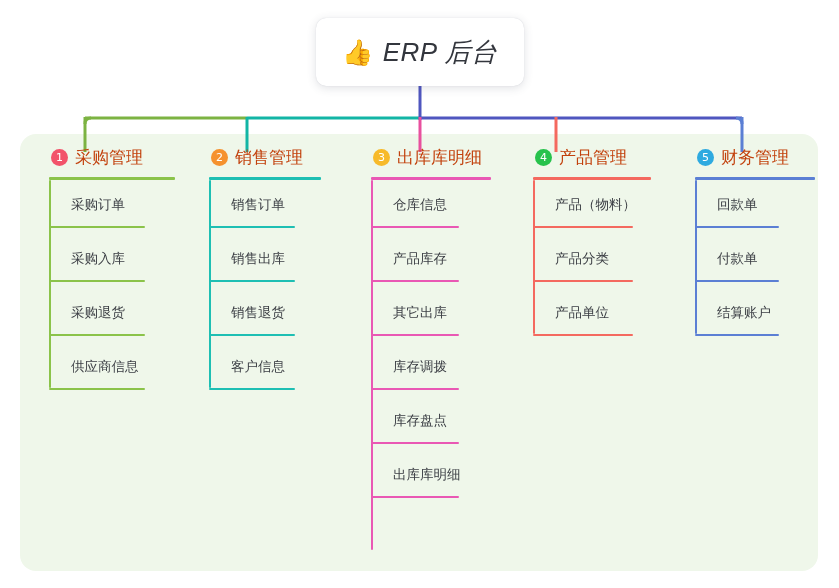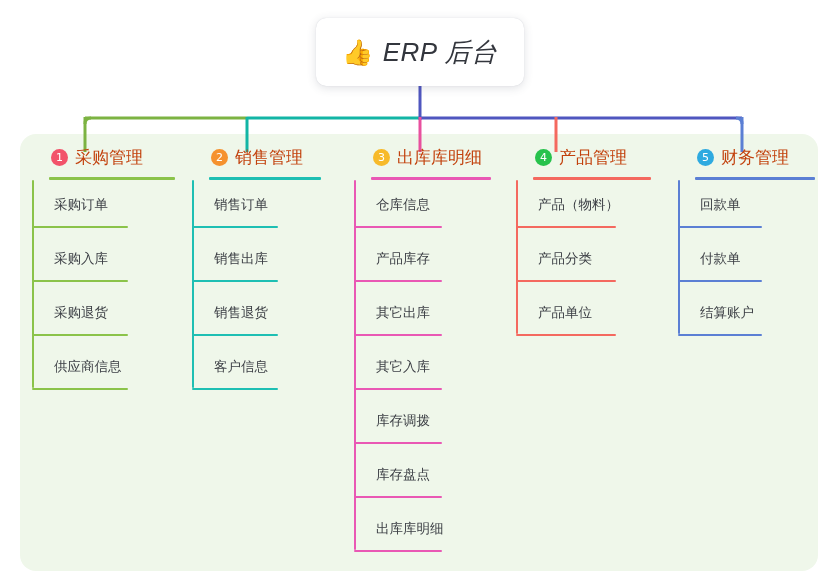--- a/index.html
+++ b/index.html
@@ -105,21 +105,21 @@
   .col-rule {
     height: 3px;
     border-radius: 1px;
     margin-top: 7px;
     margin-left: 19px;
   }
 
   
   .items {
     position: relative;
-    margin-left: 2px;
+    margin-left: 19px;
     padding-top: 2px;
   }
   .stem {
     position: absolute;
     left: 0;
     top: 0;
     width: 2px;
     border-radius: 1px;
   }
   .item {
@@ -235,24 +235,20 @@
           </div>
           <div class="item">
             <span class="item-label">产品库存</span>
             <div class="item-rule" style="width: 88px; background: rgb(233, 88, 180);"></div>
           </div>
           <div class="item">
             <span class="item-label">其它出库</span>
             <div class="item-rule" style="width: 88px; background: rgb(233, 88, 180);"></div>
           </div>
           <div class="item">
-            <span class="item-label">其它入库</span>
-            <div class="item-rule" style="width: 88px; background: rgb(233, 88, 180);"></div>
-          </div>
-          <div class="item">
             <span class="item-label">库存调拨</span>
             <div class="item-rule" style="width: 88px; background: rgb(233, 88, 180);"></div>
           </div>
           <div class="item">
             <span class="item-label">库存盘点</span>
             <div class="item-rule" style="width: 88px; background: rgb(233, 88, 180);"></div>
           </div>
           <div class="item">
             <span class="item-label">出库库明细</span>
             <div class="item-rule" style="width: 88px; background: rgb(233, 88, 180);"></div>

